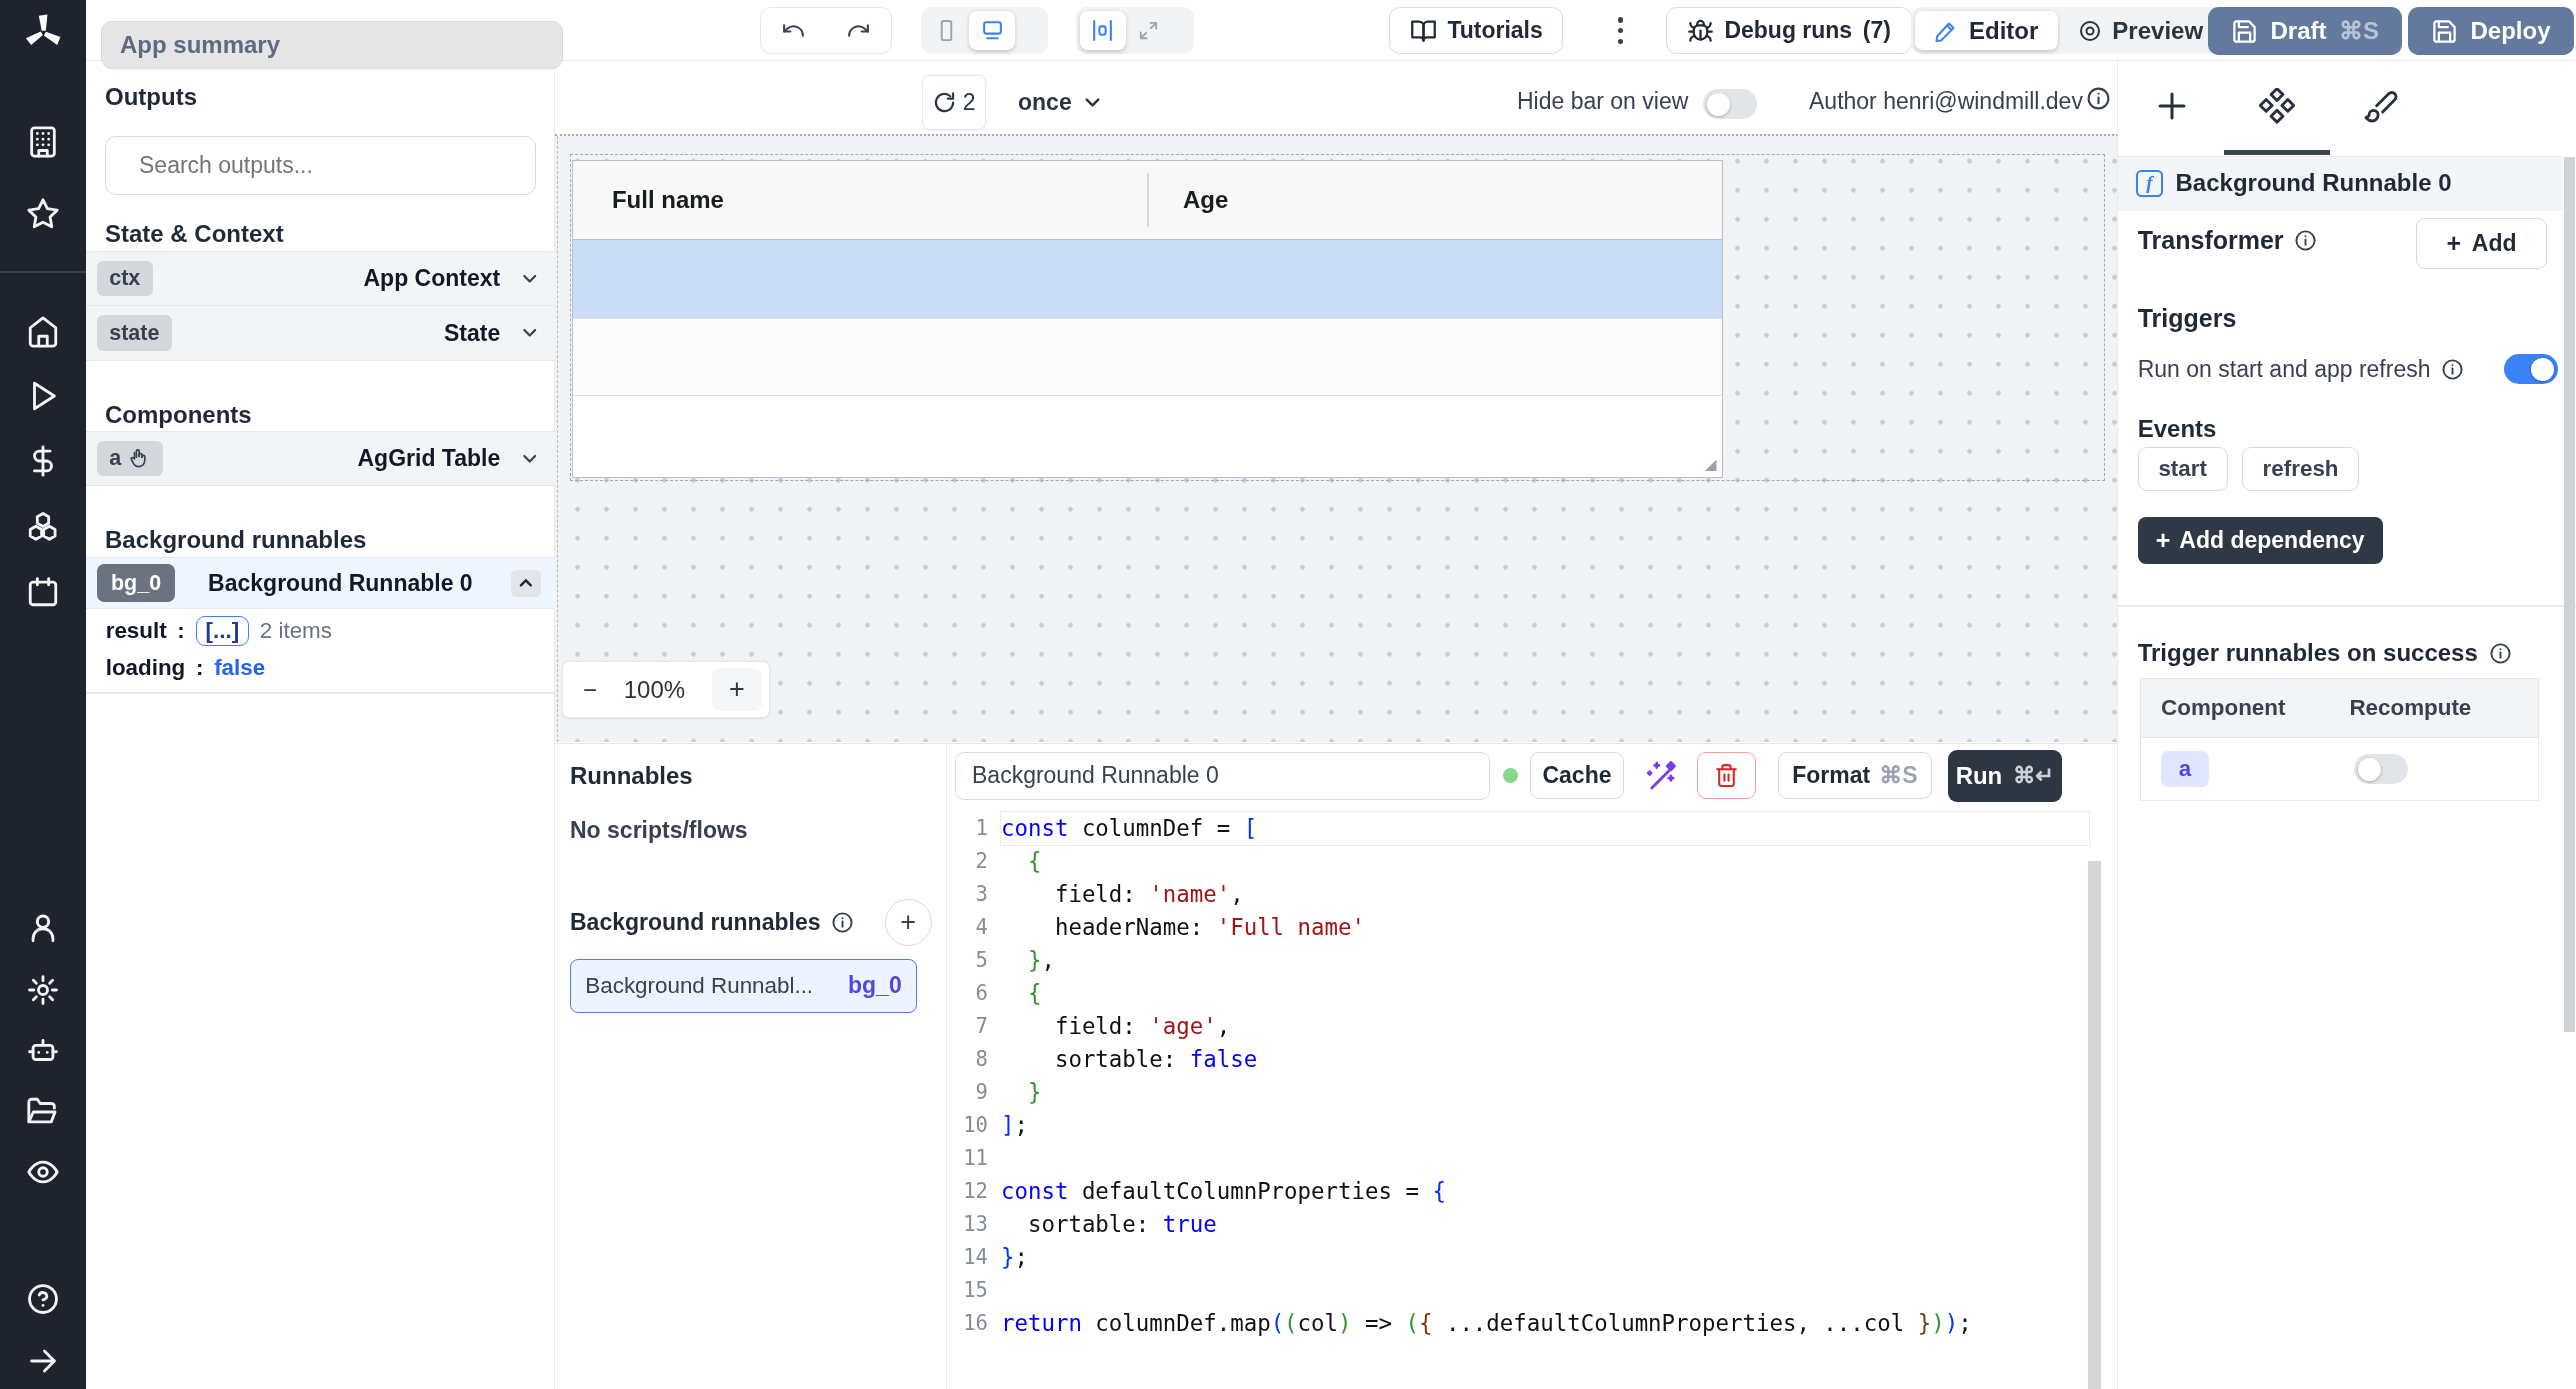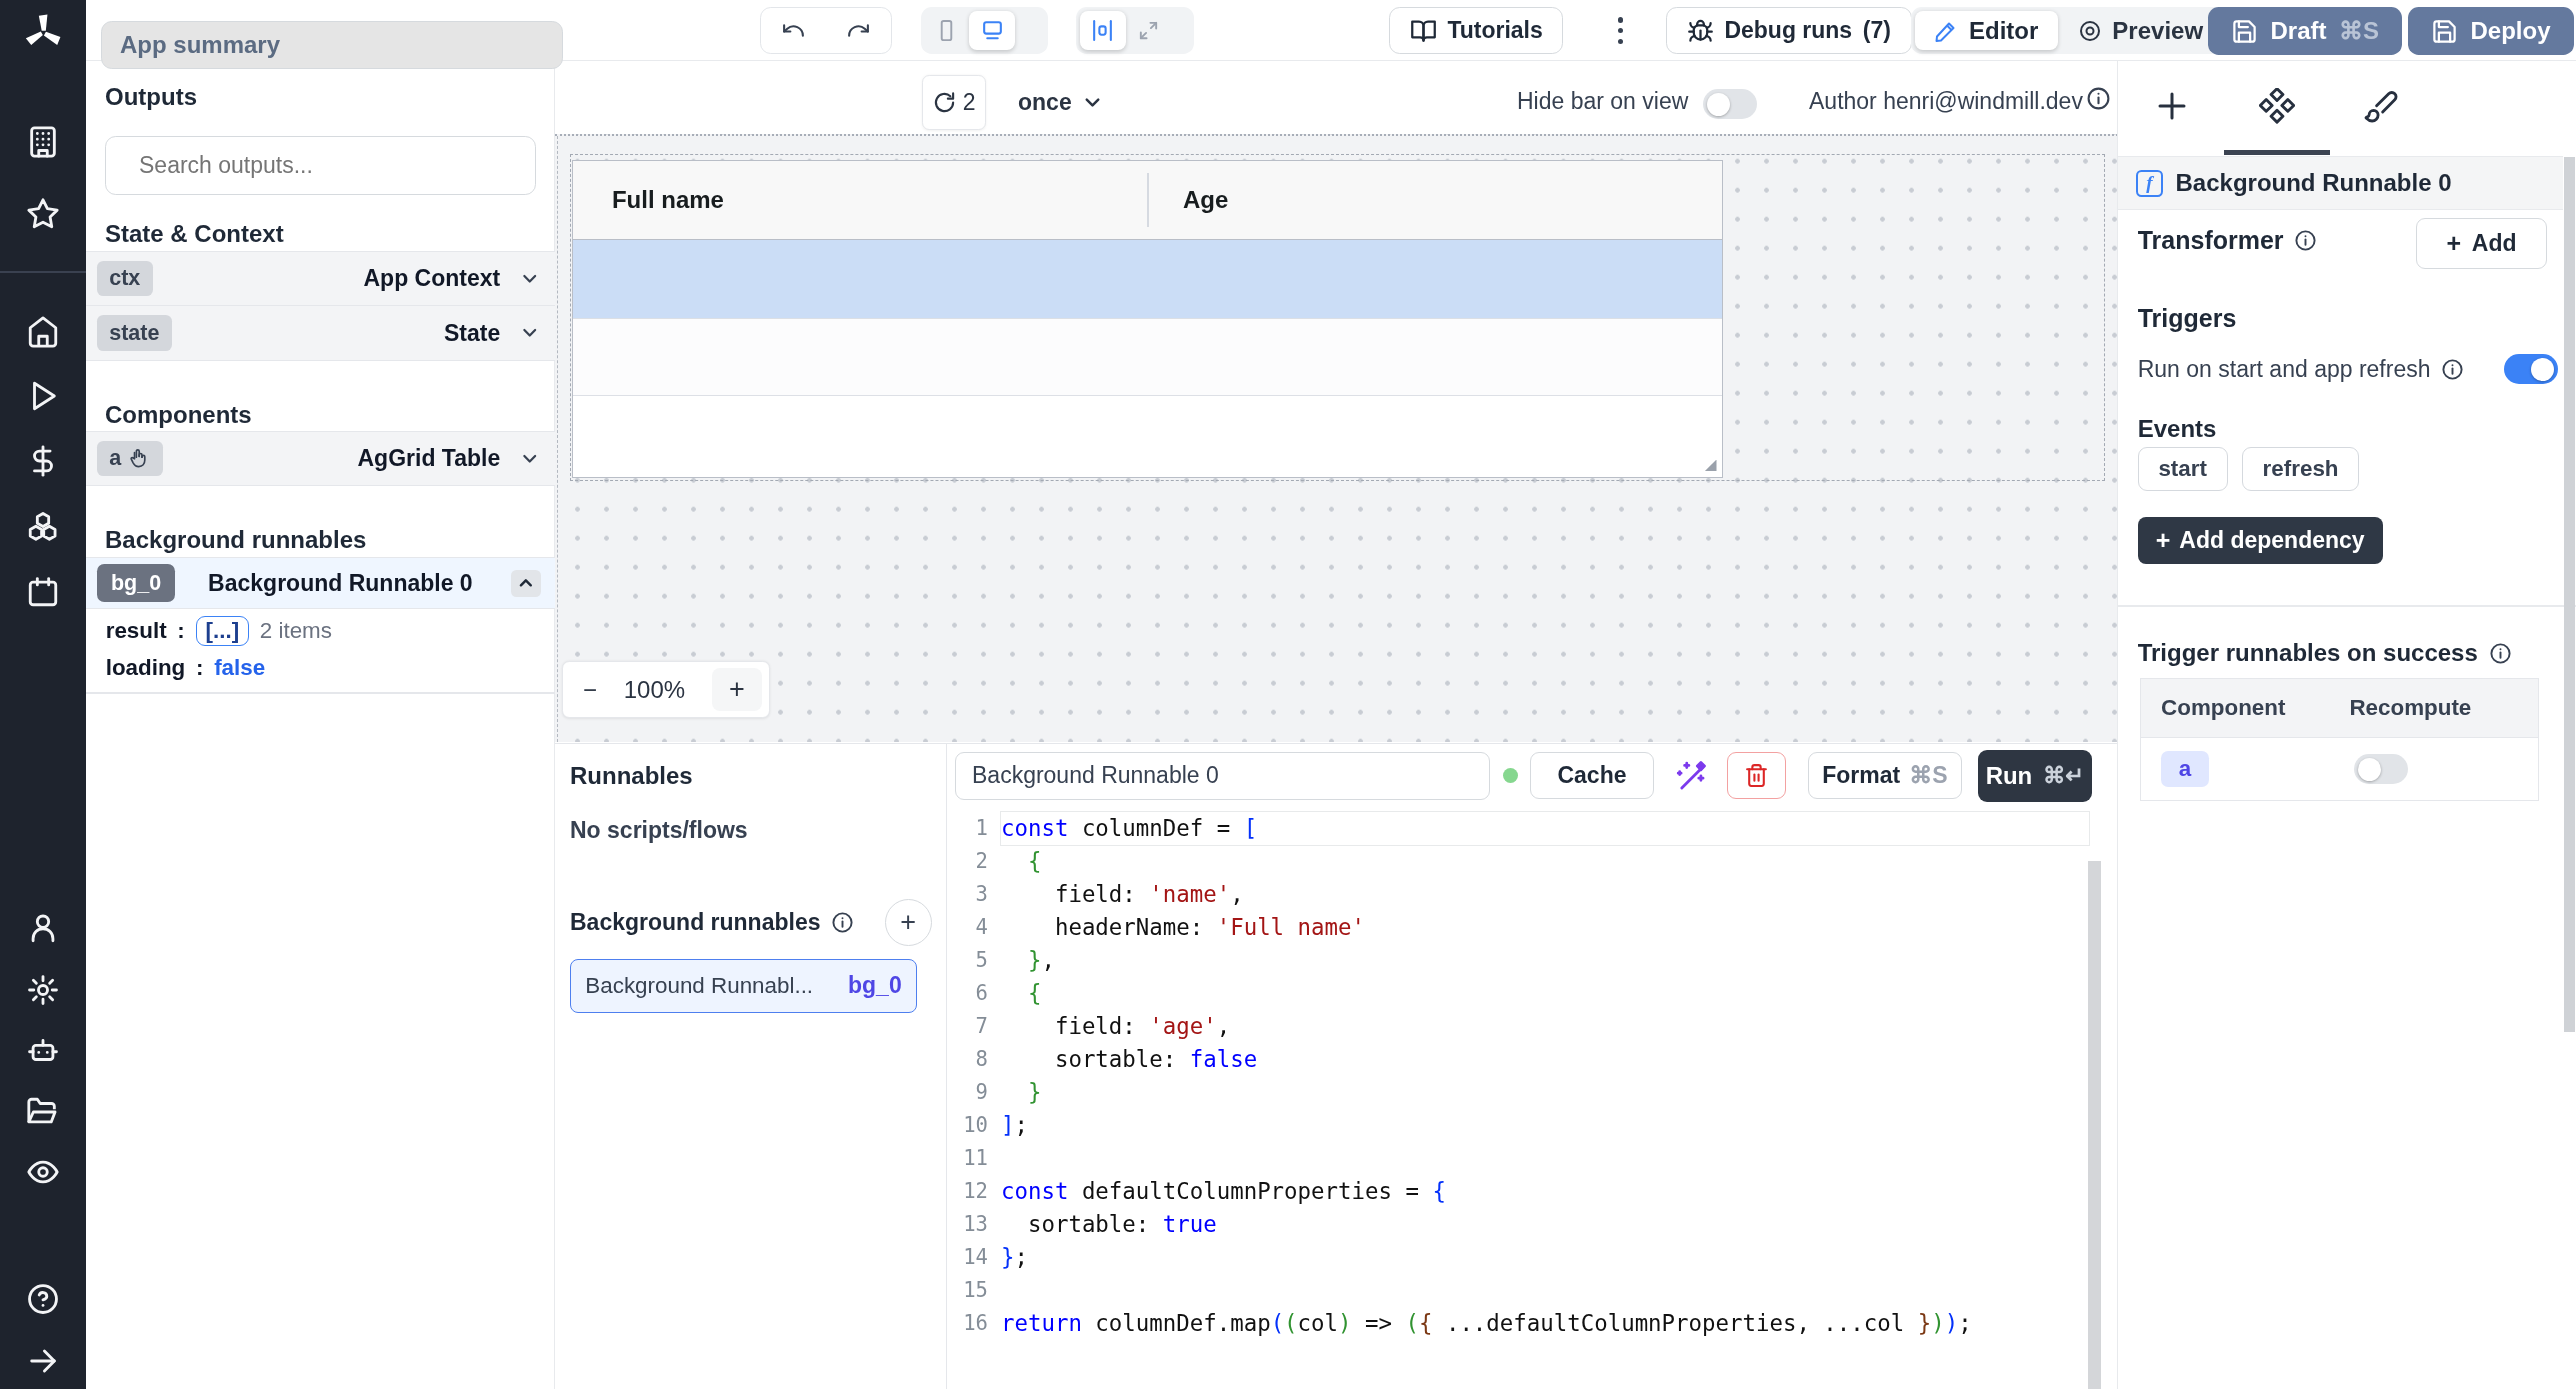--- a/index.html
+++ b/index.html
@@ -114,21 +114,21 @@
 
   #editor { position:absolute; left:391px; top:0; width:1172px; height:648px; border-left:1.8px solid #e5e7eb;
     background:#fff;}
   #editor-header { position:absolute; left:0; top:0; width:1172px; height:63px; display:flex; align-items:center;
     padding:0 0 0 8px; gap:0;}
   #runnable-name { width:535px; height:48px; border:1.8px solid #d6dade; border-radius:9px; padding:0 16px;
     font-size:23px; color:#374151; outline:none; font-family:"Liberation Sans",sans-serif;}
   #status-dot { width:15px; height:15px; border-radius:50%; background:#86d78f; margin:0 12.5px 0 12.5px;}
   .ed-btn { height:47px; border:1.8px solid #d6dade; background:#fff; border-radius:9px; display:flex;
     align-items:center; justify-content:center; gap:10.7px; font-size:23px; font-weight:600; color:#1f2937;}
-  #cache-btn { width:124px; }
+  #cache-btn { width:94px; }
   #wand-icon { margin:0 19.7px; color:#7c3aed; }
   #trash-btn { width:59px; border-color:#f3a1a1; color:#dc2626; margin-right:21.5px;}
   #format-btn { width:154px; gap:9px;}
   #run-btn { margin-left:16px; width:114px; height:52px; background:#2e3642; border-radius:9px; display:flex;
     align-items:center; justify-content:center; gap:10.7px; font-size:24px; font-weight:700; color:#fff;}
   #run-btn .shortcut { color:#cbd2db; font-weight:600; font-size:22.4px;}
   #code-area { position:absolute; left:0; top:63px; width:1172px; height:585px; font-family:"DejaVu Sans Mono",monospace;
     font-size:22.4px; }
   #code-gutter { position:absolute; left:0; top:5.4px; width:41px; text-align:right; color:#848d97; font-size:20.6px;}
   .ln-num { height:33px; line-height:33px; }

